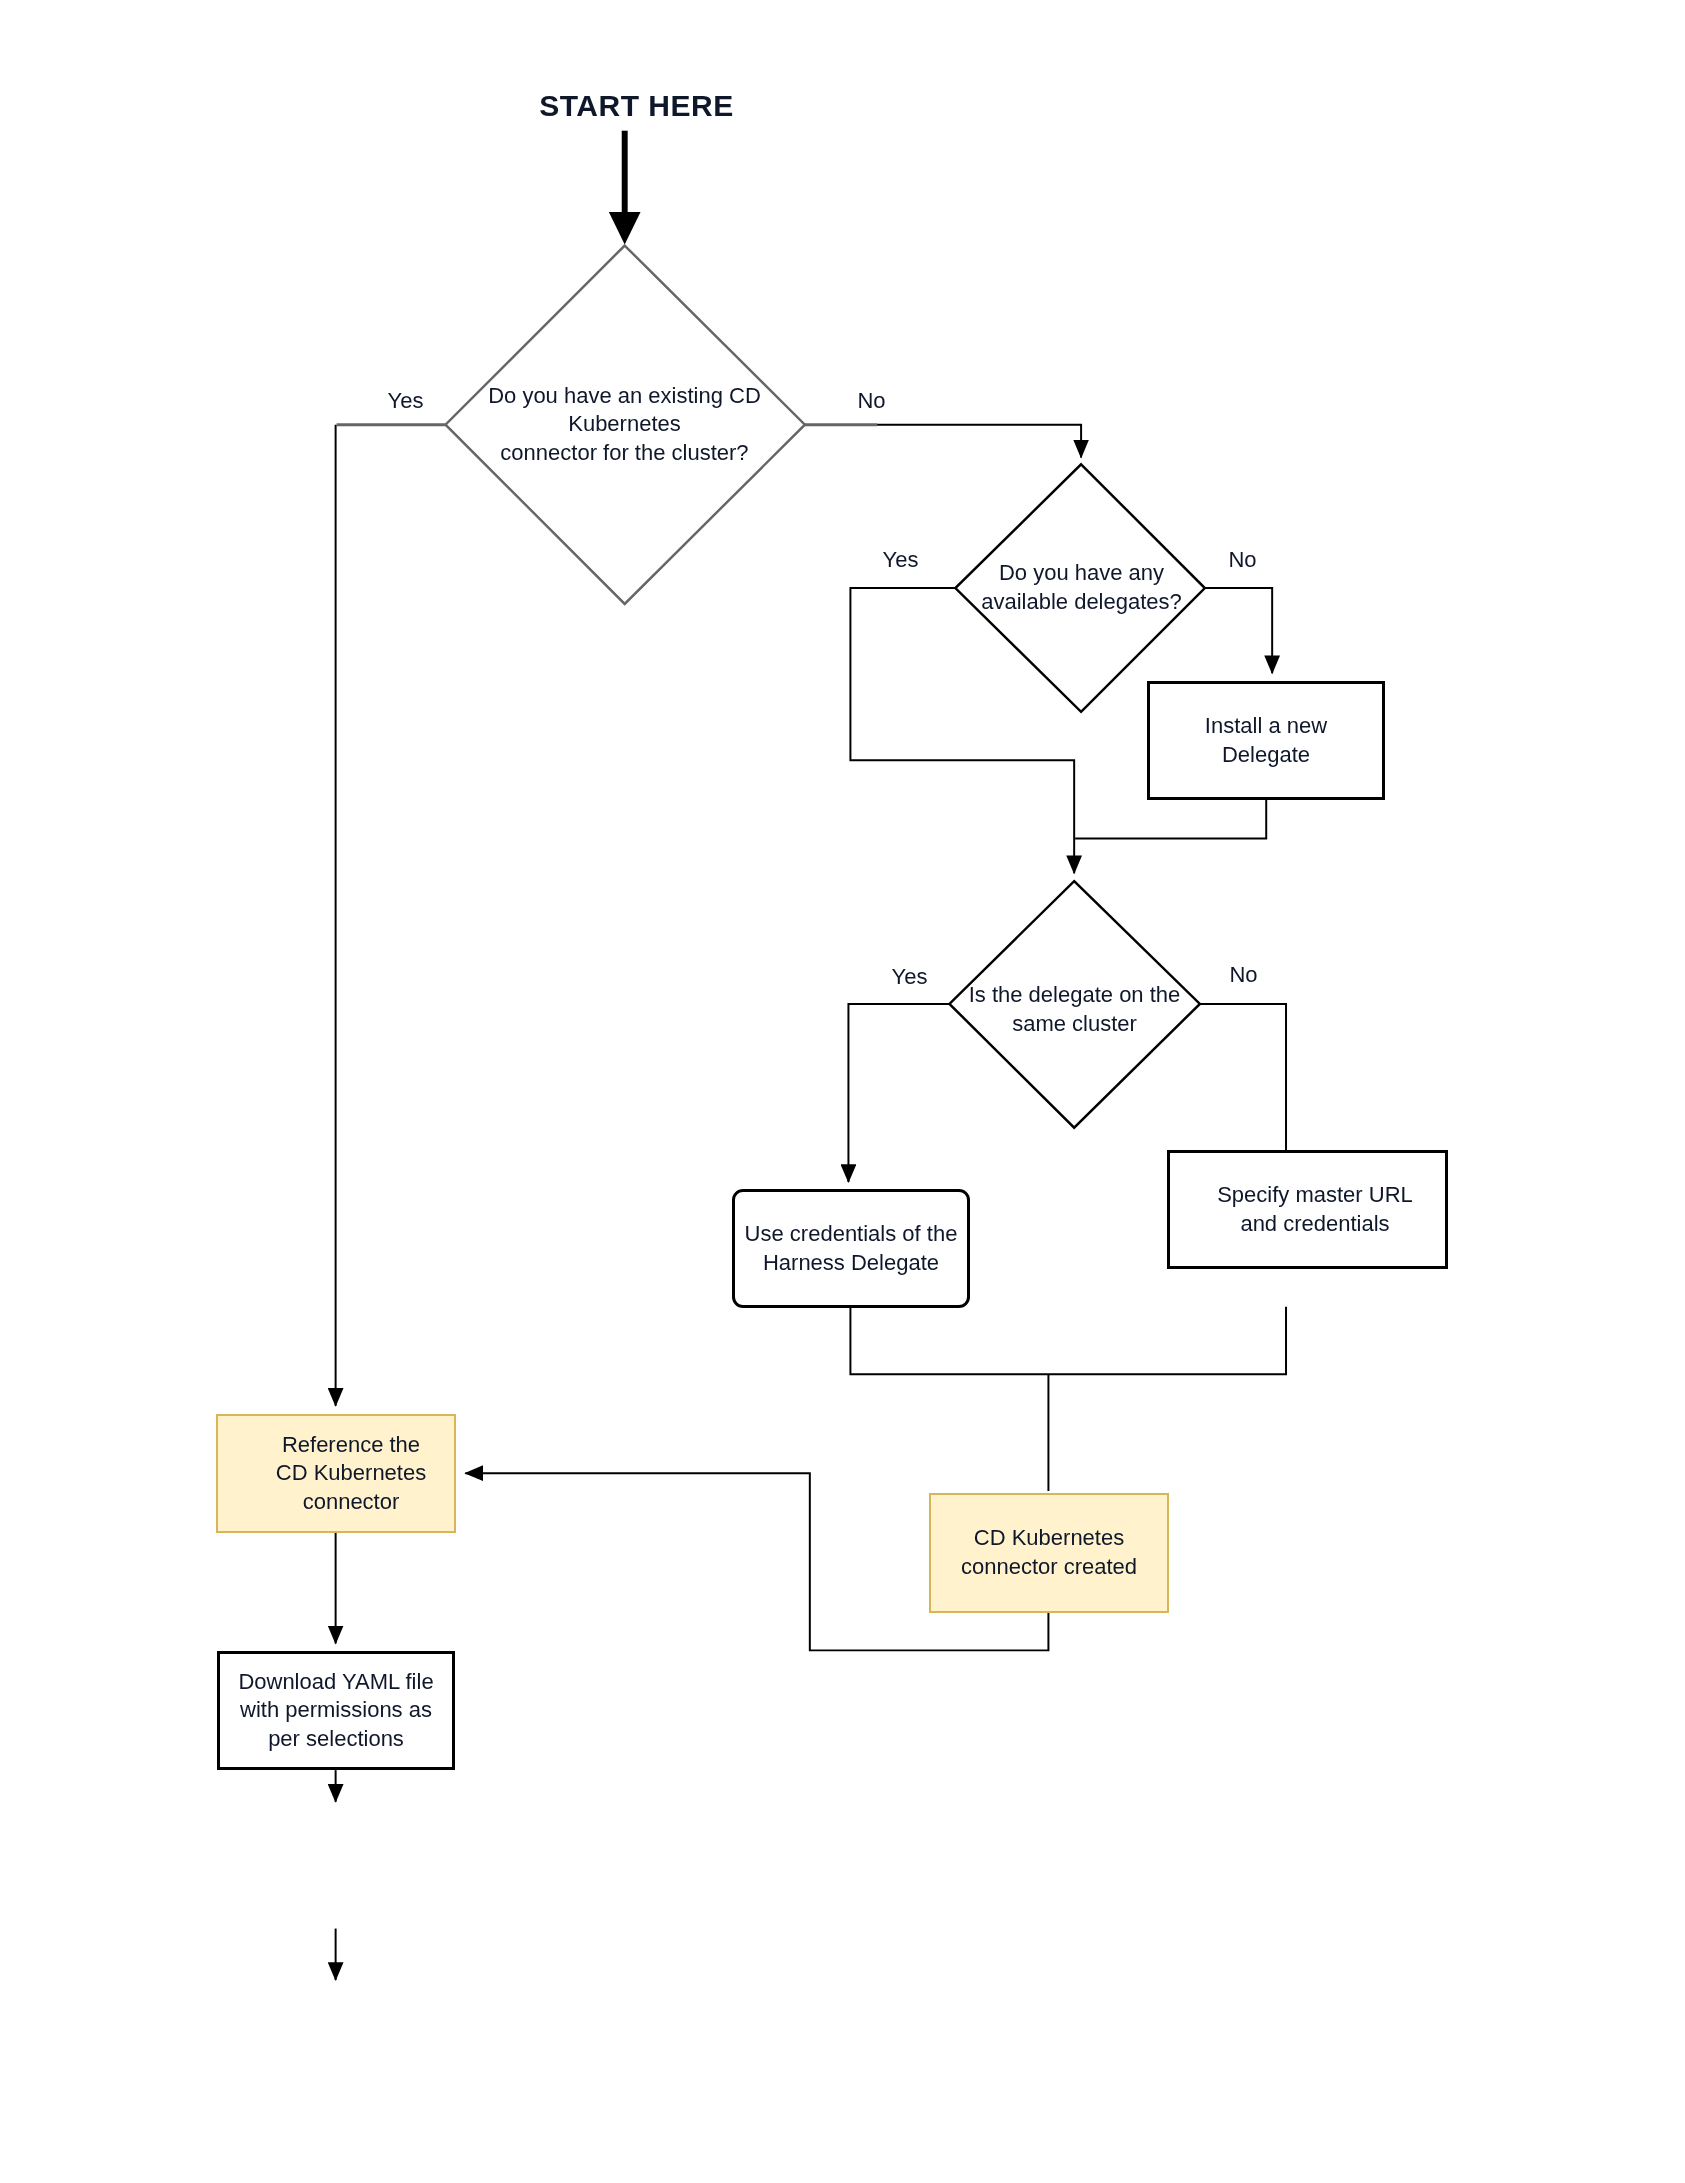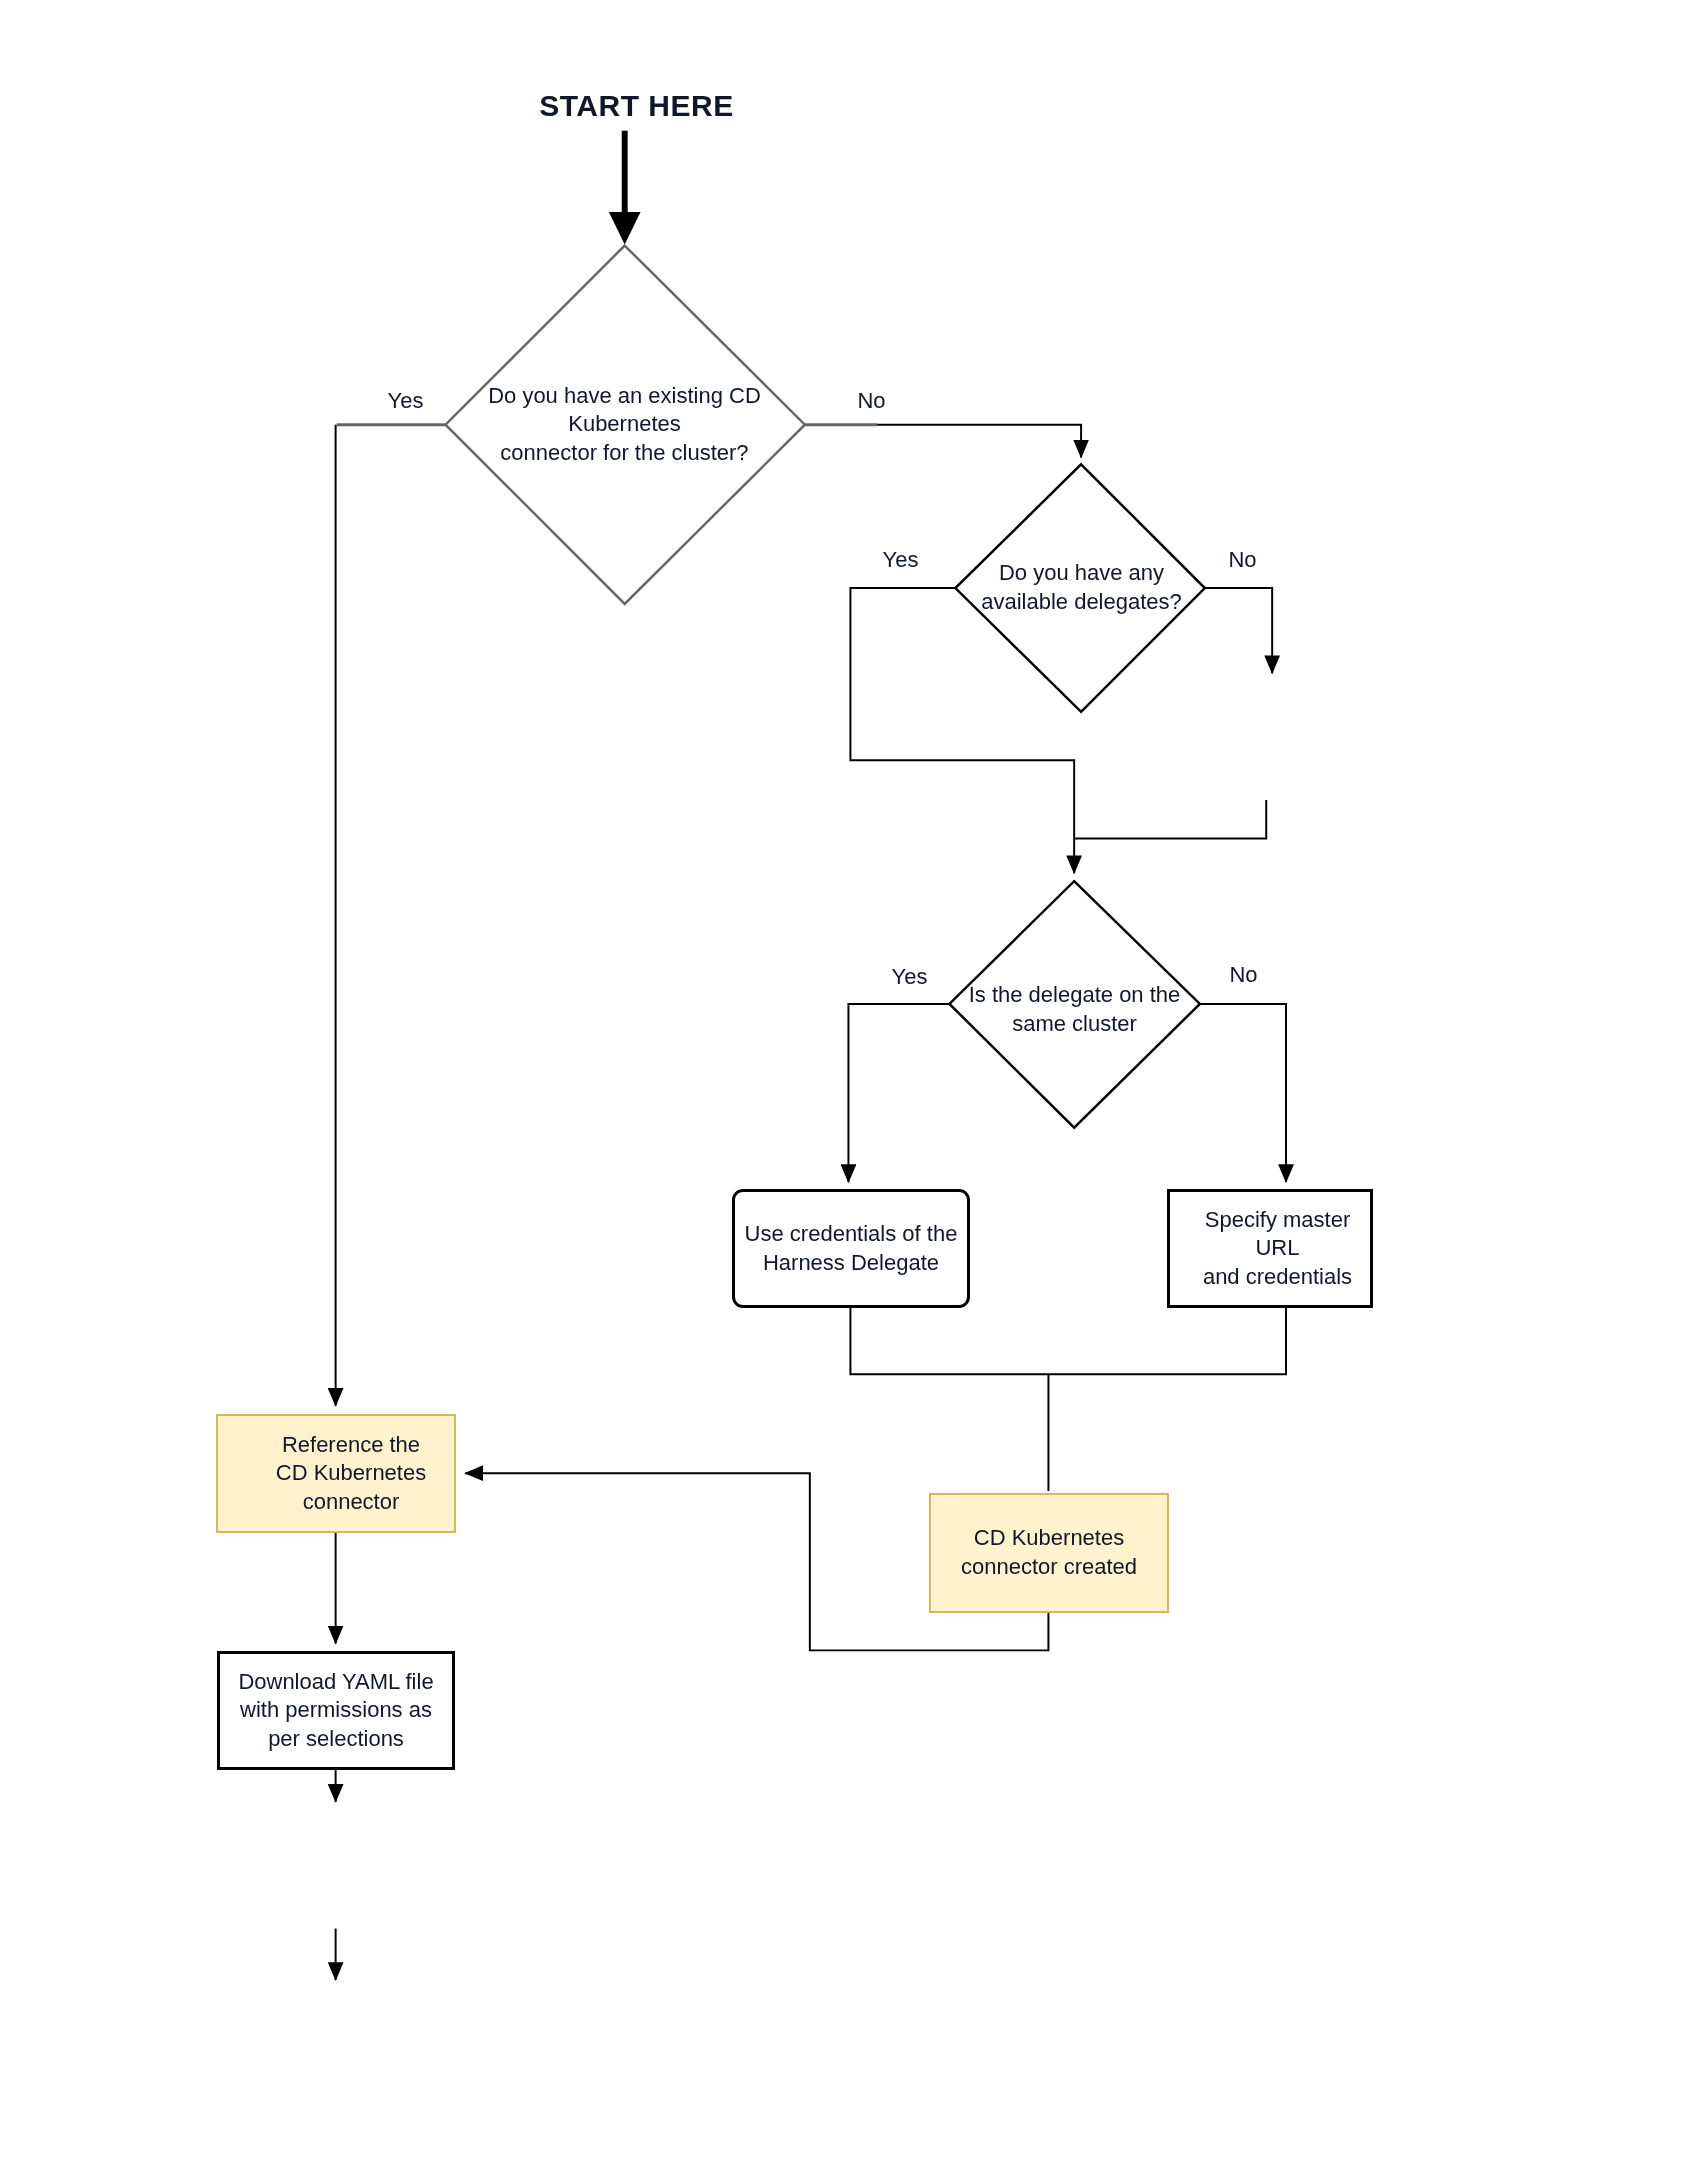--- a/index.html
+++ b/index.html
@@ -146,25 +146,27 @@
   <div class="txt" style="left:936px; top:974px; width:277px; height:59px;margin-top:6px;">Is the delegate on the
 same cluster</div>
 
   <div class="edge-label" style="left:376px; top:388px;">Yes</div>
   <div class="edge-label" style="left:842px; top:388px;">No</div>
   <div class="edge-label" style="left:871px; top:547px;">Yes</div>
   <div class="edge-label" style="left:1213px; top:547px;">No</div>
   <div class="edge-label" style="left:880px; top:964px;">Yes</div>
   <div class="edge-label" style="left:1214px; top:962px;">No</div>
 
+  <div class="box" style="left:1147px; top:681px; width:238px; height:119px;">Install a new
+Delegate</div>
 
   <div class="box" style="left:732px; top:1189px; width:238px; height:119px;border-radius:11px;">Use credentials of the
 Harness Delegate</div>
 
-  <div class="box" style="left:1167px; top:1189px; width:206px; height:119px;padding-left:15px;">Specify master URL
+  <div class="box" style="left:1167px; top:1150px; width:281px; height:119px;padding-left:15px;">Specify master URL
 and credentials</div>
 
   <div class="box yellow" style="left:929px; top:1493px; width:240px; height:120px;">CD Kubernetes
 connector created</div>
 
   <div class="box yellow" style="left:216px; top:1414px; width:240px; height:119px;padding-left:30px;">Reference the
 CD Kubernetes
 connector</div>
 
   <div class="box" style="left:217px; top:1651px; width:238px; height:119px;">Download YAML file

